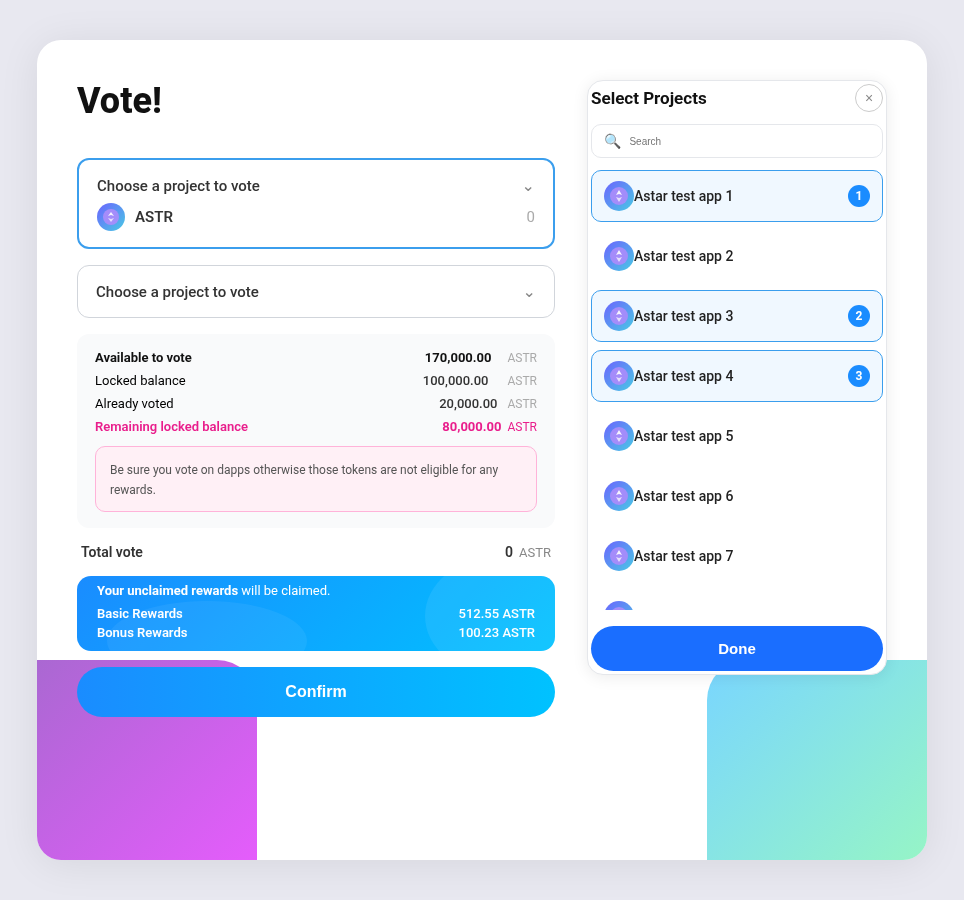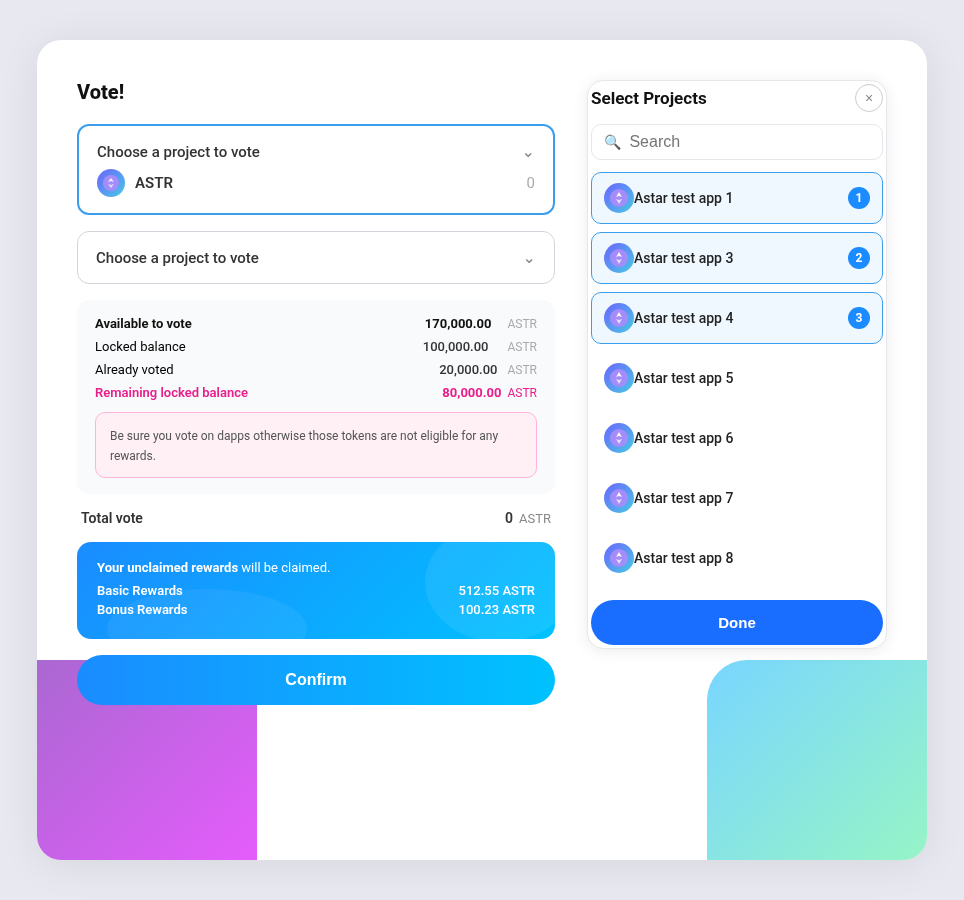--- a/index.html
+++ b/index.html
@@ -67,24 +67,24 @@
       display: flex;
       flex-direction: column;
       padding: 3px;
       gap: 12px;
       position: relative;
       z-index: 1;
       box-shadow: 0 2px 16px rgba(0,0,0,0.08);
       height: fit-content;
     }
     .page-title {
-      font-size: 20px;
+      font-size: 36px;
       font-weight: 800;
       color: #111;
-      margin-bottom: 4px;
+      margin-bottom: 20px;
     }
     .subtitle {
       font-size: 13px;
       color: #555;
       margin-bottom: 4px;
     }
     .dropdown-box {
       border: 2px solid #3b9eed;
       border-radius: 12px;
       padding: 16px 18px;
@@ -206,21 +206,21 @@
       color: #333;
     }
     .total-value {
       font-size: 14px;
       font-weight: 600;
       color: #333;
     }
     .rewards-box {
       background: linear-gradient(135deg, #1a8cff, #00c2ff);
       border-radius: 14px;
-      padding: 18px 20px;
+      padding: 7px 20px;
       color: white;
       position: relative;
       overflow: hidden;
       z-index: 1;
     }
     .rewards-box::before {
       content: '';
       position: absolute;
       top: -20px;
       right: -20px;
@@ -307,21 +307,21 @@
       padding: 8px 12px;
       background: white;
     }
     .search-icon {
       color: #aaa;
       font-size: 14px;
     }
     .search-input {
       border: none;
       outline: none;
-      font-size: 16px;
+      font-size: 10px;
       color: #a21caf;
       width: 100%;
       background: transparent;
     }
     .projects-list {
       display: flex;
       flex-direction: column;
       gap: 8px;
       max-height: 440px;
       overflow-y: auto;
@@ -514,20 +514,36 @@
                   <stop offset="1" stop-color="#38bdf8"></stop>
                 </linearGradient>
               </defs>
               <polygon points="9,3 12,8 9,7 6,8" fill="white" opacity="0.9"></polygon>
               <polygon points="9,15 6,10 9,11 12,10" fill="white" opacity="0.7"></polygon>
             </svg>
           </div>
           <span class="project-name">Astar test app 1</span>
           <div class="badge">1</div>
         </div>
+        <div class="project-item">
+          <div class="project-icon">
+            <svg width="18" height="18" viewBox="0 0 18 18">
+              <circle cx="9" cy="9" r="9" fill="url(#pg1)"></circle>
+              <defs>
+                <linearGradient id="pg1" x1="0" y1="0" x2="18" y2="18">
+                  <stop stop-color="#a78bfa"></stop>
+                  <stop offset="1" stop-color="#38bdf8"></stop>
+                </linearGradient>
+              </defs>
+              <polygon points="9,3 12,8 9,7 6,8" fill="white" opacity="0.9"></polygon>
+              <polygon points="9,15 6,10 9,11 12,10" fill="white" opacity="0.7"></polygon>
+            </svg>
+          </div>
+          <span class="project-name">Astar test app 2</span>
+        </div>
         <div class="project-item project-item-selected-1">
           <div class="project-icon">
             <svg width="18" height="18" viewBox="0 0 18 18">
               <circle cx="9" cy="9" r="9" fill="url(#pg2)"></circle>
               <defs>
                 <linearGradient id="pg2" x1="0" y1="0" x2="18" y2="18">
                   <stop stop-color="#a78bfa"></stop>
                   <stop offset="1" stop-color="#38bdf8"></stop>
                 </linearGradient>
               </defs>

